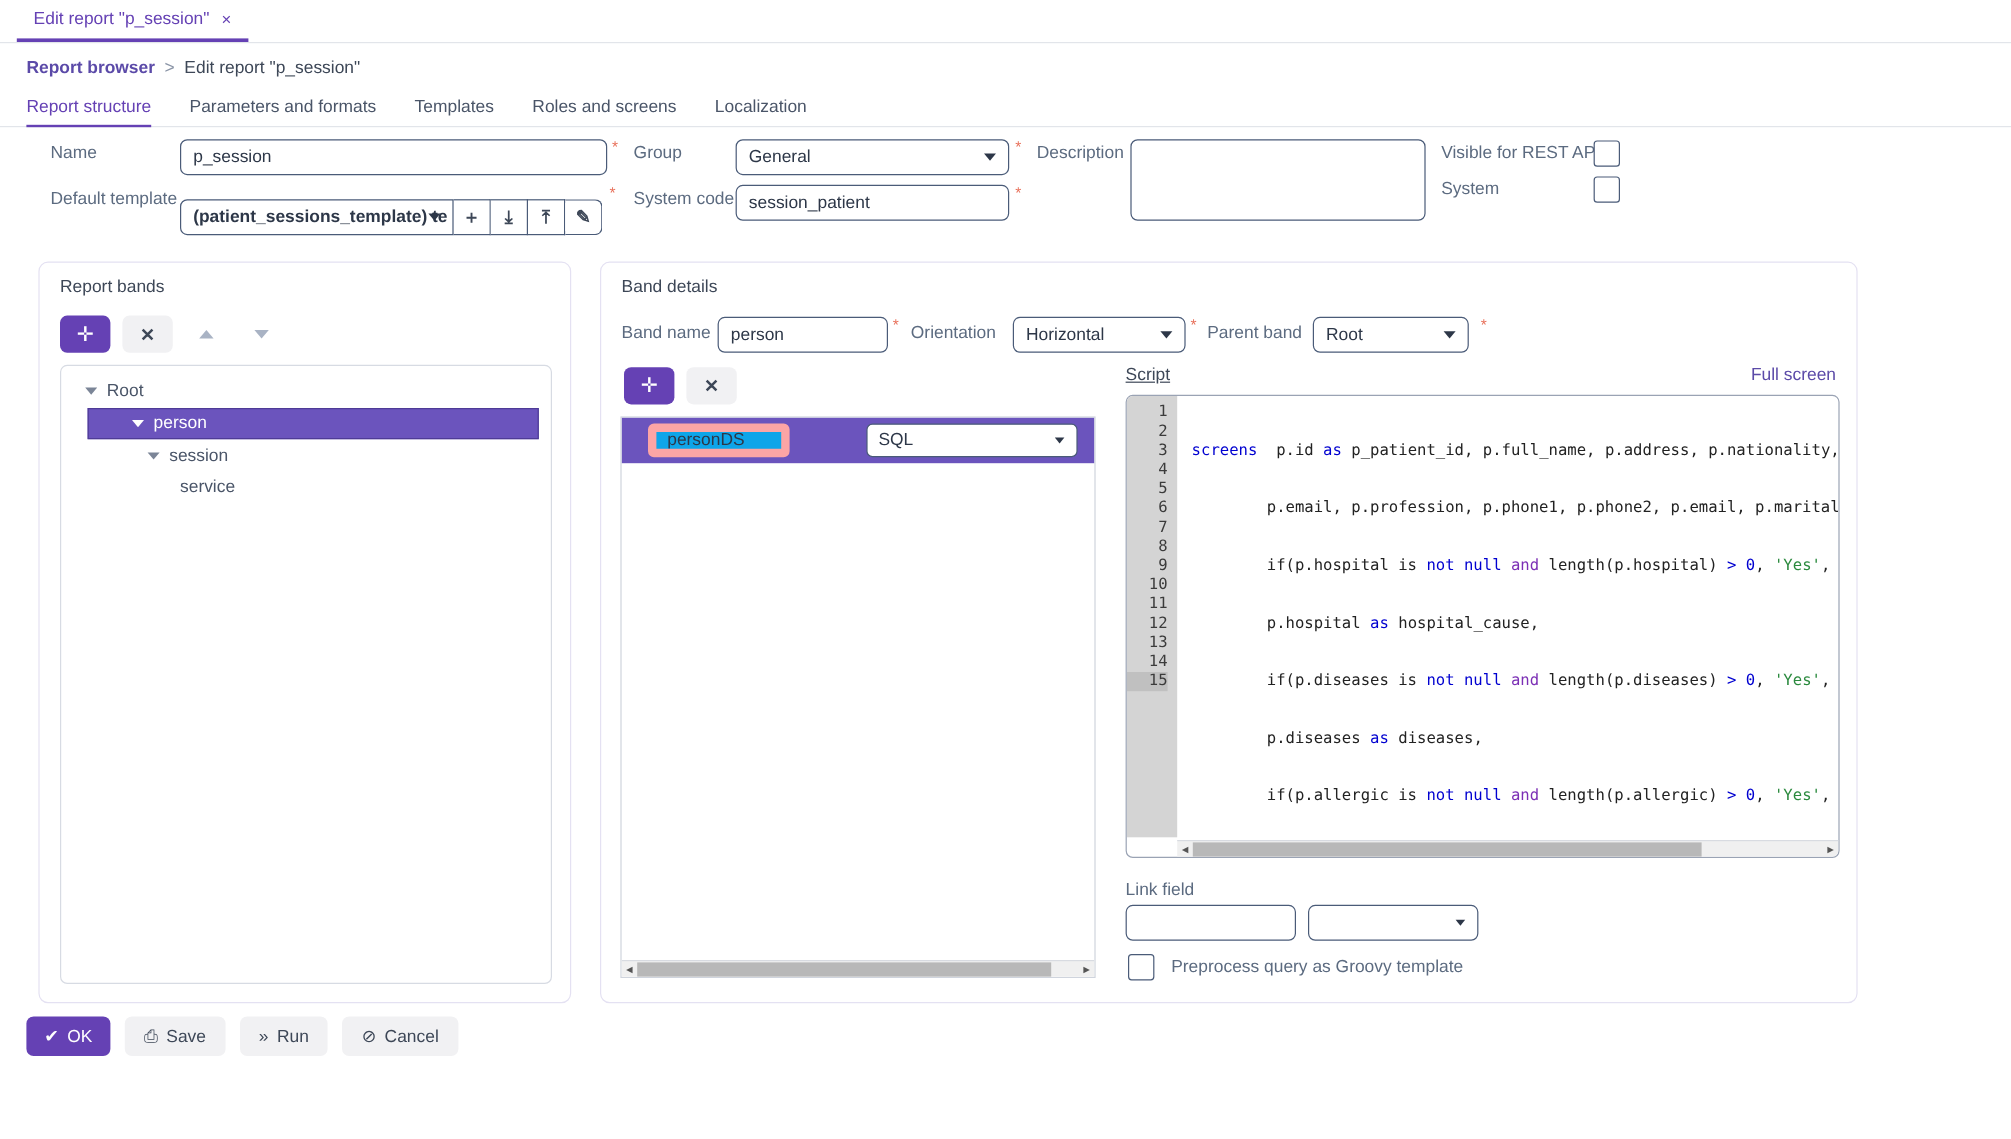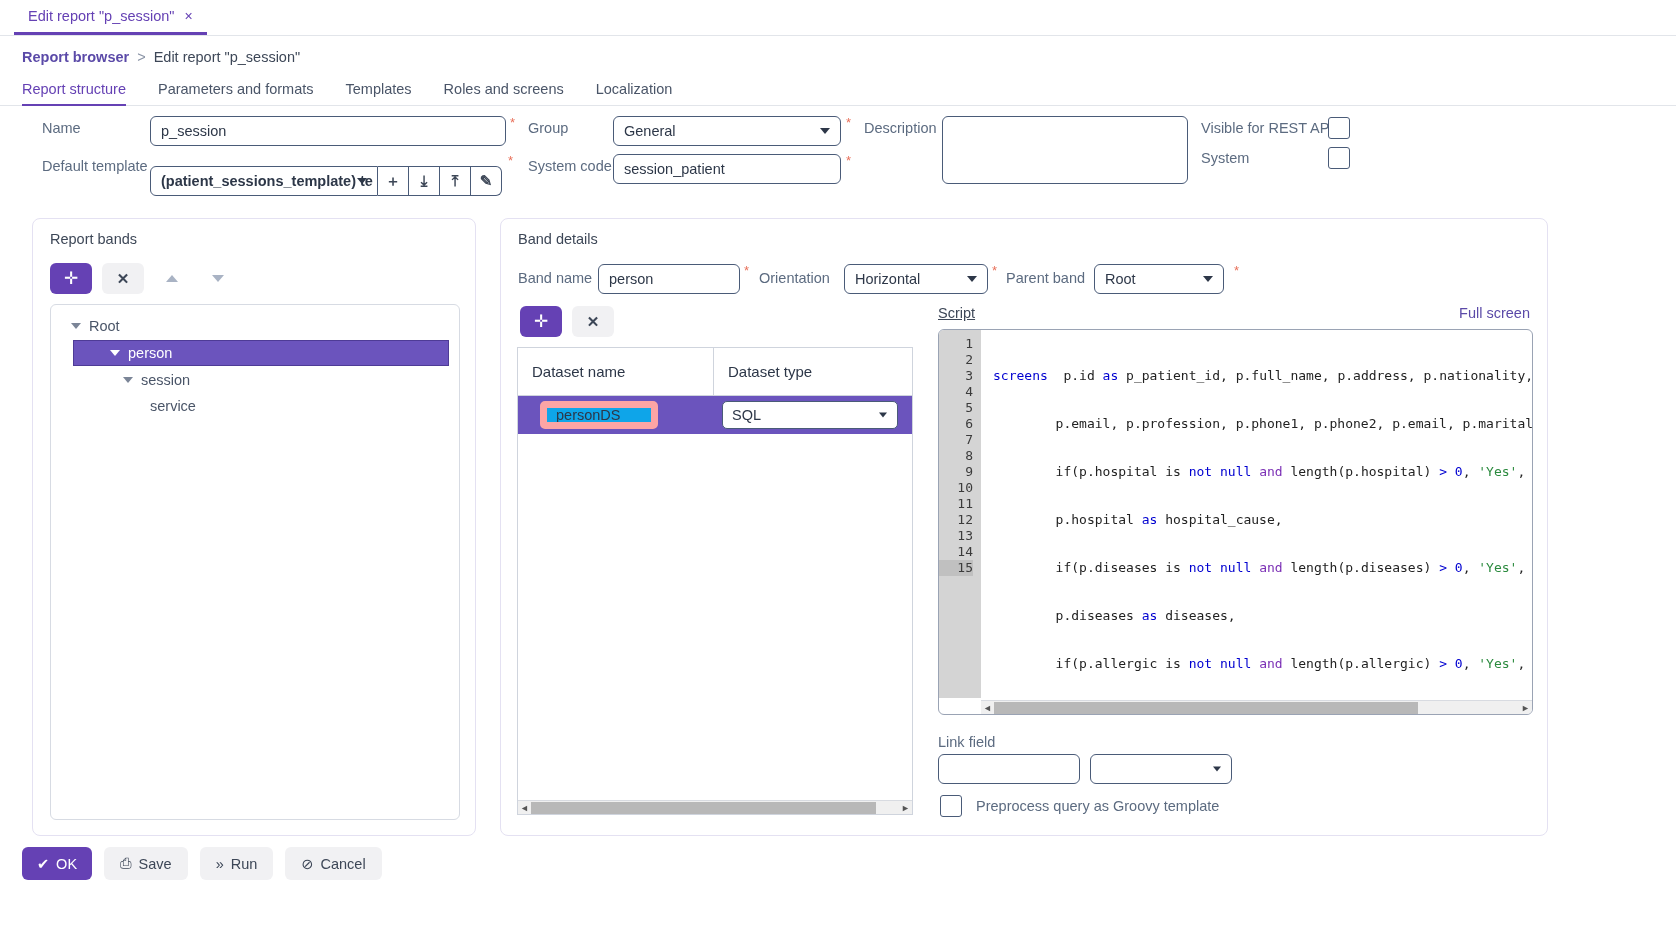--- a/index.html
+++ b/index.html
@@ -408,24 +408,20 @@
       <span class="caret"></span>
     </div>
     <span class="req" style="position:absolute; left:733px; top:44px;">*</span>
 
     <div style="position:absolute; left:19px; top:87px; display:flex; align-items:center; gap:10px;">
       <button class="btn-primary-sq">✛</button>
       <button class="btn-grey-sq">✕</button>
     </div>
 
     <div class="ds-table-wrap" style="left:16px; top:128px; width:396px; height:468px;">
-      <div class="ds-head">
-        <div class="c1">Dataset name</div>
-        <div class="c2">Dataset type</div>
-      </div>
       <div class="ds-row">
         <div class="cell c1">
           <input class="ds-input" value="personDS" style="">
         </div>
         <div class="cell c2">
           <div class="ds-select">
             <span>SQL</span>
             <span class="caret small"></span>
           </div>
         </div>

